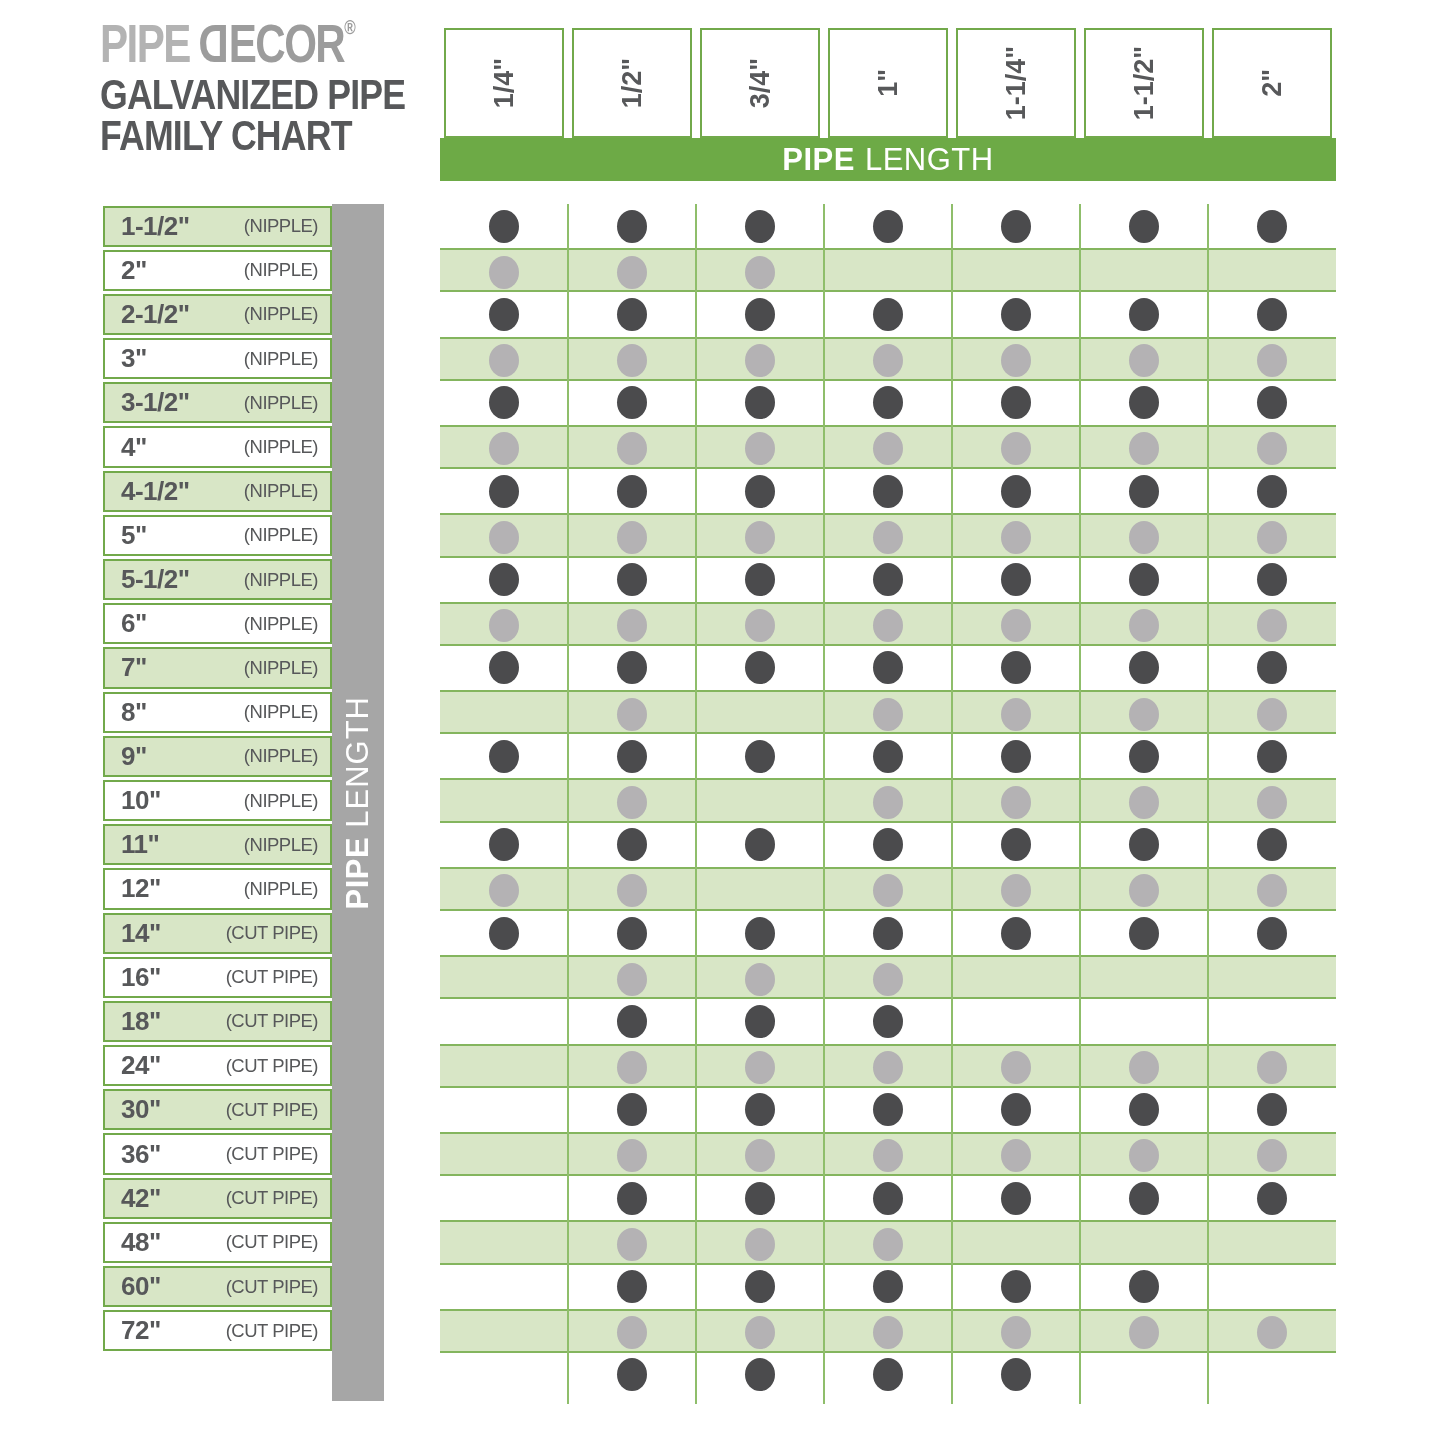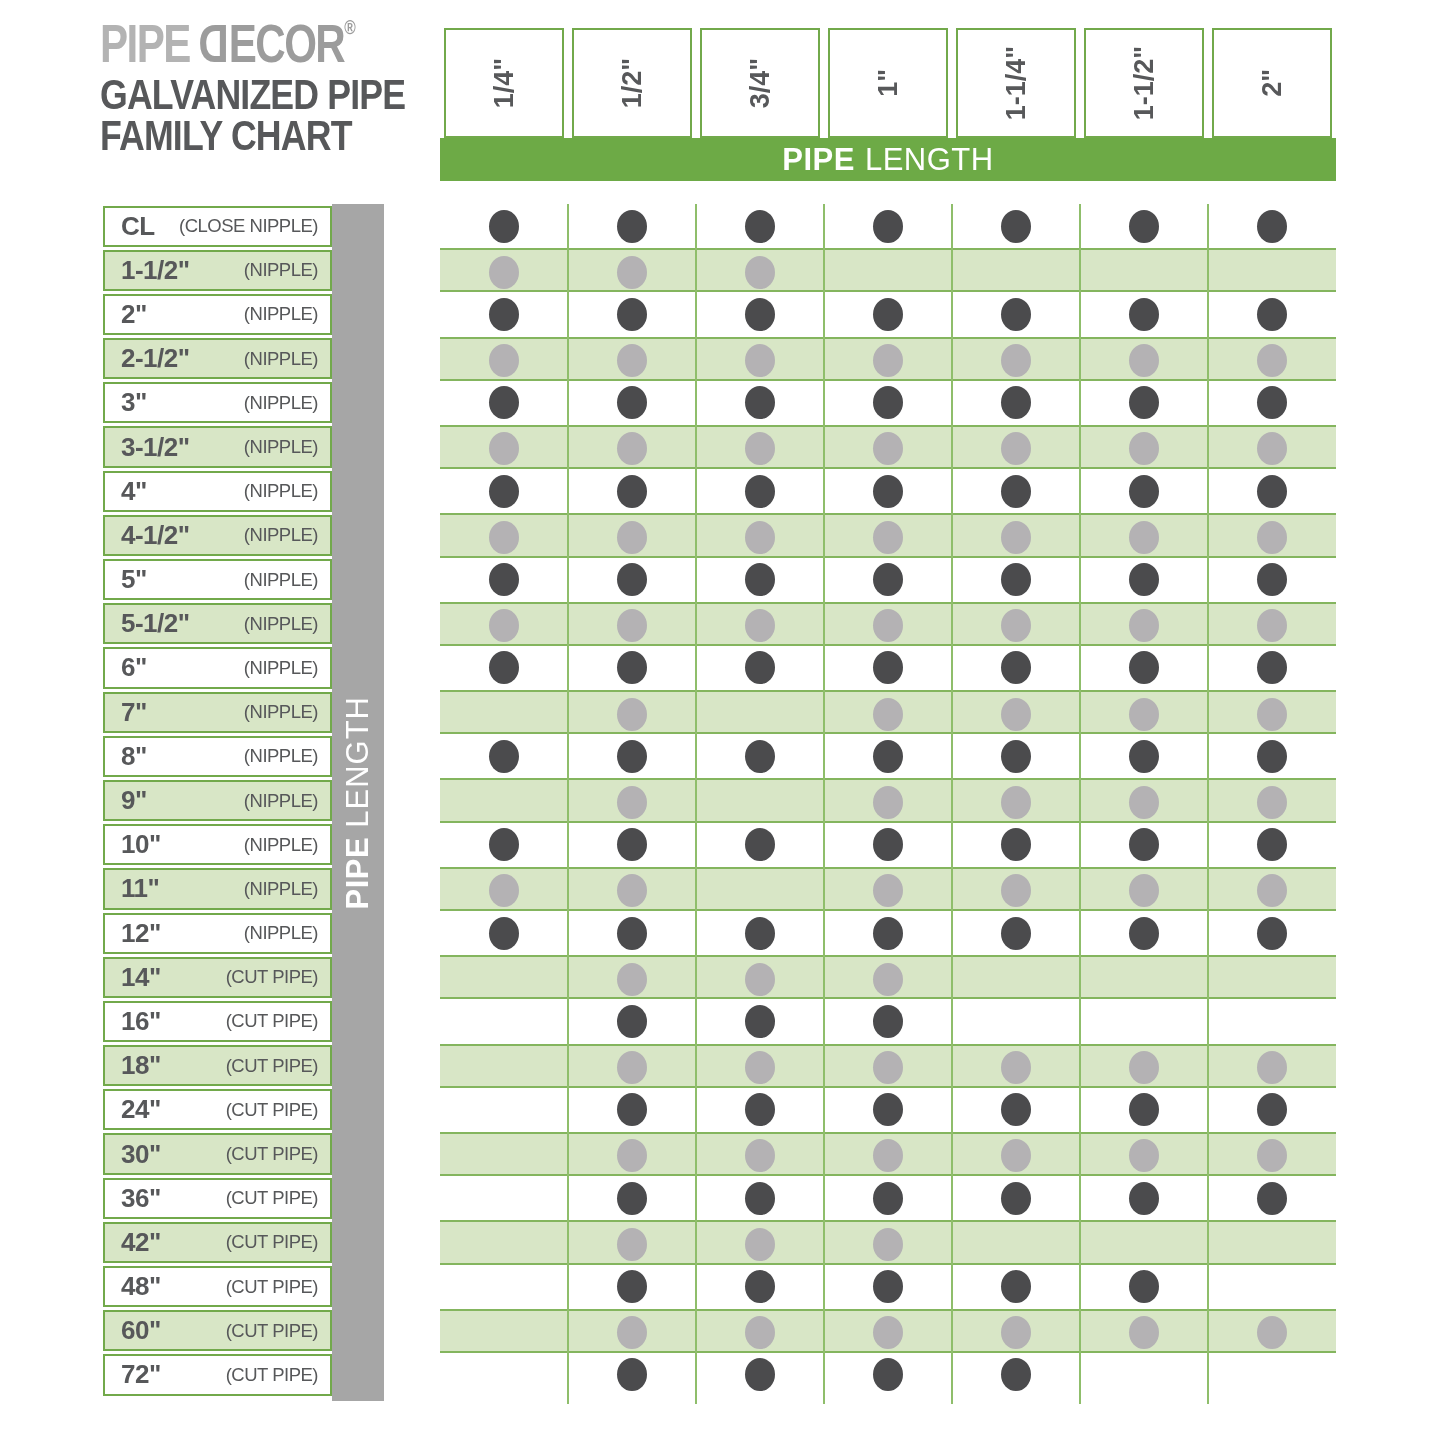--- a/index.html
+++ b/index.html
@@ -117,26 +117,20 @@
     </div>
   </div>
 
 <div class="abs nominal-band">
   <b>PIPE</b>
   <span>LENGTH</span>
 </div>
 
 <div class="abs" id="row-labels">
     <div class="row-slot">
-      <div class="label-cell">
-        <span class="size-lbl">CL</span>
-        <span class="kind-lbl">(CLOSE NIPPLE)</span>
-      </div>
-    </div>
-    <div class="row-slot">
       <div class="label-cell alt">
         <span class="size-lbl">1-1/2"</span>
         <span class="kind-lbl">(NIPPLE)</span>
       </div>
     </div>
     <div class="row-slot">
       <div class="label-cell">
         <span class="size-lbl">2"</span>
         <span class="kind-lbl">(NIPPLE)</span>
       </div>

